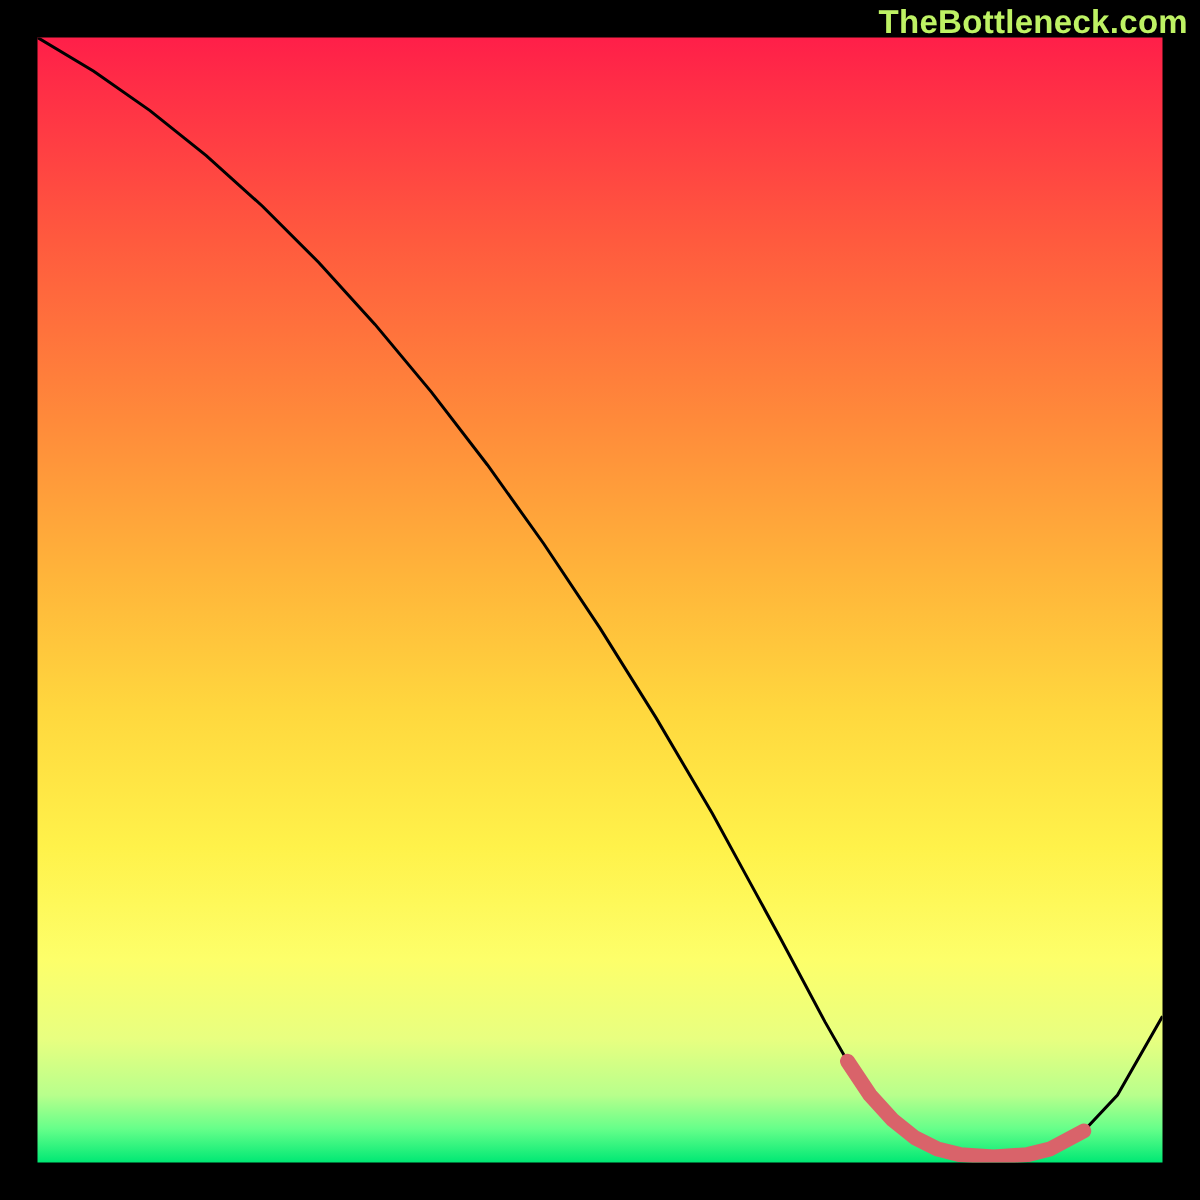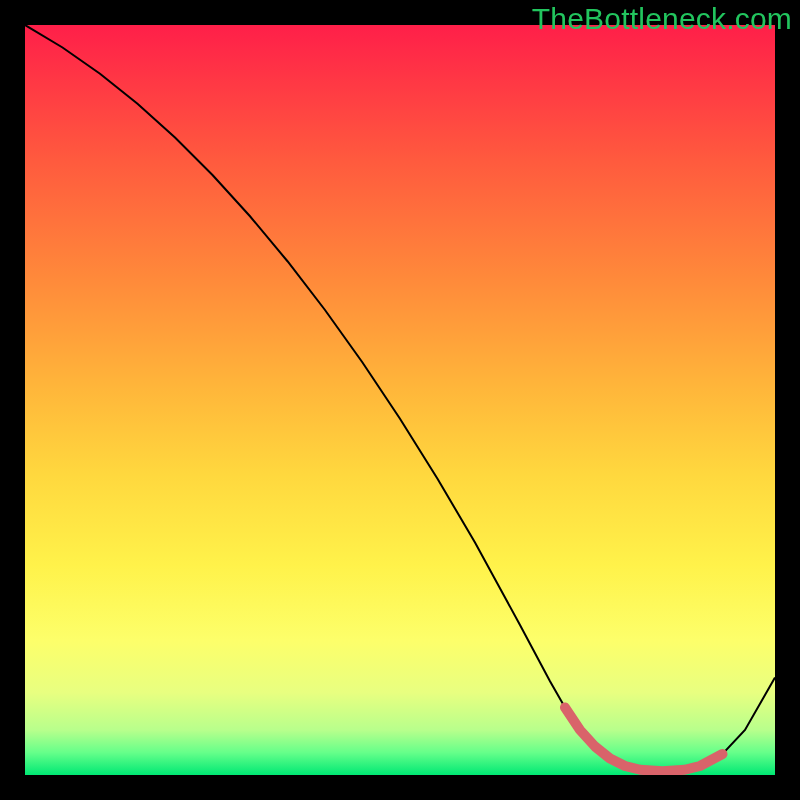--- a/index.html
+++ b/index.html
@@ -44,23 +44,23 @@
     position: absolute;
     left: 0;
     top: 0;
     width: 750px;
     height: 750px;
   }
   .watermark {
     position: absolute;
     top: 2px;
     right: 8px;
-    color: #22c55e;
-    font-size: 30px;
-    font-weight: 400;
+    color: #bef264;
+    font-size: 22px;
+    font-weight: 700;
     letter-spacing: 0.2px;
   }
 </style>
 </head>
 <body>
 
 <div class="frame">
   <div class="plot">
     <svg viewBox="0 0 750 750">
       <path fill="none" stroke="#000000" stroke-width="2" d="M0.00 0.00 L37.50 22.50 L75.00 48.75 L112.50 78.75 L150.00 112.50 L187.50 150.00 L225.00 191.25 L262.50 236.25 L300.00 285.00 L337.50 337.50 L375.00 393.75 L412.50 453.75 L450.00 517.50 L472.50 558.75 L495.00 600.00 L525.00 656.25 L540.00 682.50 L555.00 705.00 L570.00 721.50 L585.00 733.50 L600.00 741.00 L615.00 744.75 L637.50 746.25 L660.00 744.75 L675.00 741.00 L697.50 729.00 L720.00 705.00 L750.00 652.50"></path>

